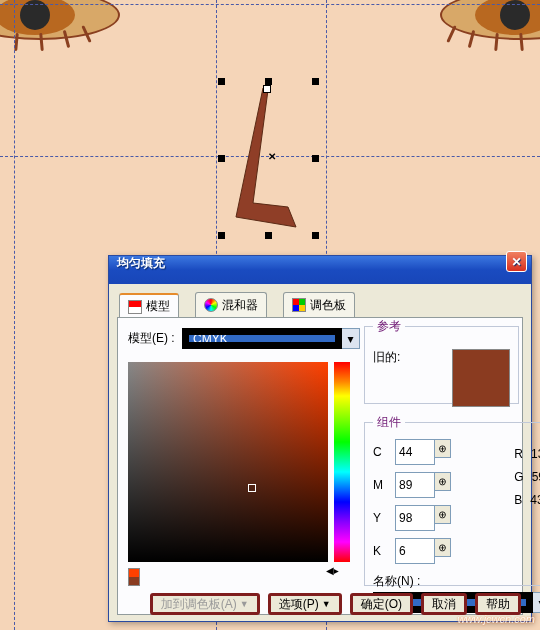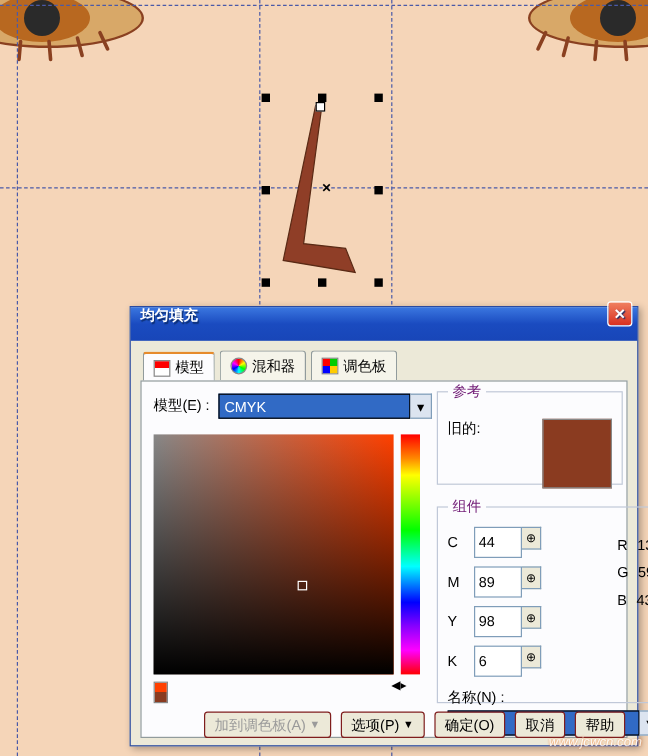--- a/index.html
+++ b/index.html
@@ -25,36 +25,36 @@
 .handle { position: absolute; width: 7px; height: 7px; background: #000; }
 .node { position: absolute; width: 8px; height: 8px; border: 1px solid #000; background: #fff; }
 .center-x { position: absolute; font-size: 10px; font-weight: bold; }
 
 
 .dialog { position: absolute; left: 108px; top: 255px; width: 424px; height: 367px; border: 1px solid #2a4aa0; background: #ece9d8; box-shadow: 2px 2px 6px rgba(0,0,0,0.3); }
 .titlebar { height: 28px; background: linear-gradient(#3b77e0, #1a4bc0 50%, #1846b8); display: flex; align-items: flex-end; padding: 0 4px 12px 8px; color: #fff; font-weight: bold; text-shadow: 1px 1px 1px #0a2a6a; font-size: 13px; }
 .titlebar .spacer { flex: 1; }
 .closebtn { width: 21px; height: 21px; background: linear-gradient(#f08060, #d83020); border: 1px solid #fff; border-radius: 3px; display: flex; align-items: center; justify-content: center; color: #fff; font-weight: bold; font-size: 13px; cursor: pointer; }
 
-.tabs { display: flex; gap: 4px; margin: 8px 8px 0 10px; }
+.tabs { display: flex; gap: 16px; margin: 8px 8px 0 10px; }
 .tab { display: flex; align-items: center; gap: 4px; padding: 3px 8px; border: 1px solid #919b9c; border-bottom: none; background: #f5f4ea; border-radius: 3px 3px 0 0; cursor: pointer; }
 .tab.active { background: #fcfcfe; border-top: 2px solid #e68b2c; position: relative; top: 1px; }
 .tabicon { width: 14px; height: 14px; }
 .ico-model { background: linear-gradient(#f00, #f00 50%, #fff 50%); border: 1px solid #888; }
 .ico-mixer { border-radius: 50%; background: conic-gradient(#f00,#ff0,#0f0,#0ff,#00f,#f0f,#f00); border: 1px solid #888; }
 .ico-palette { background: #fff; display: grid; grid-template: 1fr 1fr / 1fr 1fr; border: 1px solid #888; }
 .ico-palette span { display:block; }
 .ico-palette span:nth-child(1){background:#f00;} .ico-palette span:nth-child(2){background:#0c0;} .ico-palette span:nth-child(3){background:#00f;} .ico-palette span:nth-child(4){background:#fc0;}
 
 .tabpanel { margin: 0 8px 0 8px; border: 1px solid #919b9c; background: #fcfcfe; height: 298px; padding: 10px; position: relative; }
 
 .row { display: flex; align-items: center; gap: 6px; margin-bottom: 8px; }
 .lbl { min-width: 48px; }
 .combo { display: flex; height: 21px; }
-.combo input { width: 160px; height: 21px; border: 1px solid #000000; background: #316ac5; color: #fff; padding: 0 4px; }
+.combo input { width: 160px; height: 21px; border: 7px solid #000000; background: #316ac5; color: #fff; padding: 0 4px; }
 .combo .btn { width: 18px; height: 21px; border: 1px solid #7f9db9; border-left: none; background: #dce4f0; display:flex; align-items:center; justify-content:center; cursor: pointer; }
 
 .colorarea { position: absolute; left: 10px; top: 44px; width: 200px; height: 200px; background: linear-gradient(to bottom, rgba(0,0,0,0), #000), linear-gradient(to right, #888, #ff4000); }
 .colorarea .marker { position: absolute; width: 8px; height: 8px; border: 1px solid #fff; }
 .huebar { position: absolute; left: 216px; top: 44px; width: 16px; height: 200px; background: linear-gradient(#f00 0%, #f80 10%, #ff0 17%, #0f0 40%, #0ff 55%, #00f 70%, #80f 80%, #f0f 90%, #f00 100%); }
 
 .fieldset { position: absolute; border: 1px solid #c0c8d8; padding: 8px 8px 6px 8px; }
 .fieldset legend { color: #701a75; padding: 0 4px; }
 .fs-ref { left: 246px; top: 0px; width: 155px; height: 86px; }
 .fs-comp { left: 246px; top: 96px; width: 155px; height: 172px; display:flex; flex-direction:column; }
@@ -65,21 +65,21 @@
 .cmykrow .clabel { width: 14px; }
 .numbox { display:flex; }
 .numbox input { width: 40px; height: 19px; border: 1px solid #7f9db9; padding: 12px 3px; text-align: left; }
 .lockbtn { width: 16px; height: 19px; border: 1px solid #7f9db9; border-left: none; background: #ece9d8; display:flex; align-items:center; justify-content:center; cursor:pointer; font-size:10px; }
 .rgbcol { position:absolute; right:8px; top:16px; display:flex; flex-direction:column; gap:9px; }
 .rgbrow { display:flex; gap:8px; }
 
 .namerow { display:flex; align-items:center; gap:6px; margin-top: 2px; }
 
 .btnrow { position: absolute; left: 0; right: 0; bottom: 6px; display: flex; gap: 8px; padding: 0 10px; justify-content: flex-end; }
-.winbtn { height: 22px; padding: 2px 8px; border: 1px solid #7f1d1d; border-radius: 3px; background: #ece9d8; cursor: pointer; display:flex; align-items:center; gap:3px; }
+.winbtn { height: 22px; padding: 2px 8px; border: 3px solid #7f1d1d; border-radius: 3px; background: #ece9d8; cursor: pointer; display:flex; align-items:center; gap:3px; }
 .winbtn.disabled { color: #9a9a9a; cursor: default; }
 .winbtn .caret { font-size: 9px; }
 
 .oldcolor-bar { position: absolute; left: 10px; top: 250px; width: 12px; height: 18px; background: linear-gradient(#ff4000 50%, #8a3b20 50%); border:1px solid #888; }
 .slider-tri { position: absolute; left: 208px; top: 247px; font-size: 10px; color:#000; }
 
 .watermark { position: absolute; right: 5px; bottom: 5px; color: #fff; font-size: 11px; text-shadow: 0 0 2px #f60; opacity: 0.8; font-style: italic; text-align: center; }
 </style>
 </head>
 <body>

